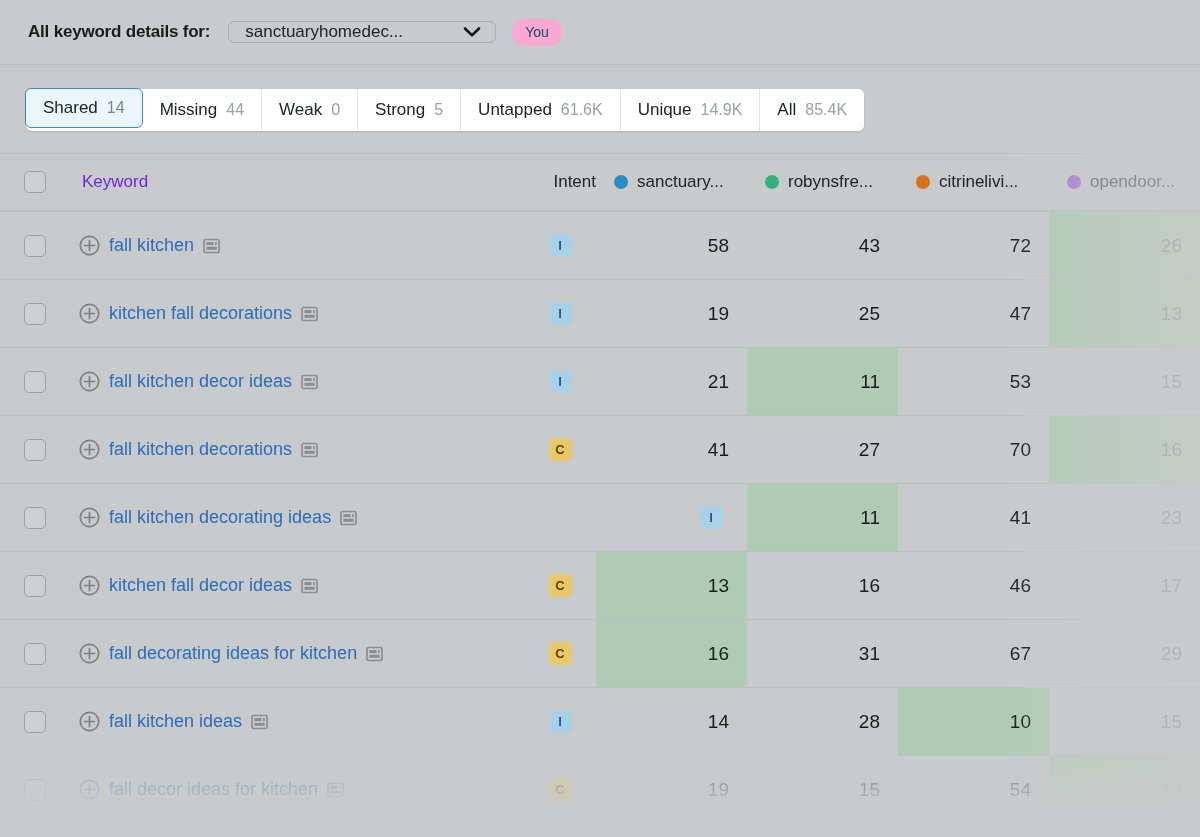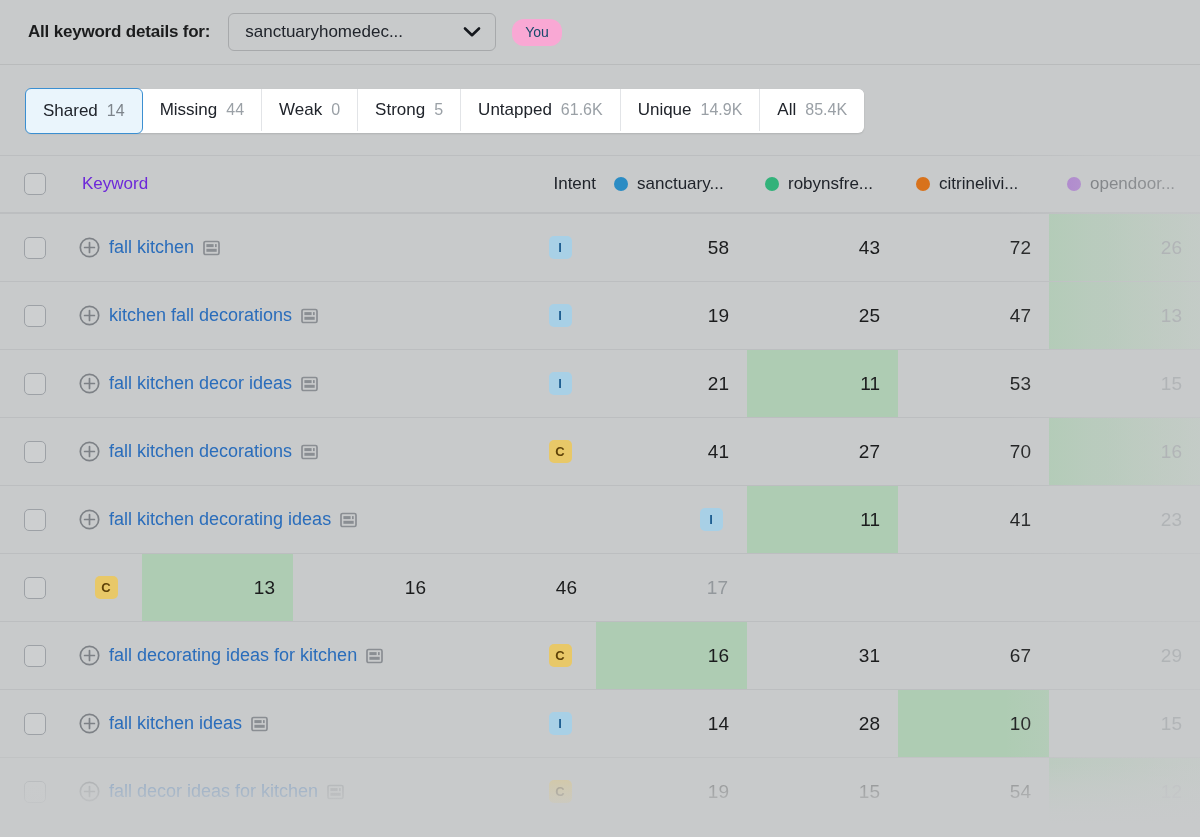--- a/index.html
+++ b/index.html
@@ -27,21 +27,21 @@
   }
   .topbar-title {
     font-size: 17px;
     font-weight: bold;
     color: #1b1c1d;
     letter-spacing: -0.2px;
     white-space: nowrap;
   }
   .site-select {
     margin-left: 18px;
-    height: 38px;
+    height: 22px;
     min-width: 268px;
     box-sizing: border-box;
     border: 1px solid #a7a9ab;
     border-radius: 6px;
     background: #c8cacb;
     display: flex;
     align-items: center;
     justify-content: space-between;
     padding: 0 14px 0 16px;
     cursor: pointer;
@@ -97,21 +97,21 @@
   }
   .tab:first-child { border-radius: 6px 0 0 6px; }
   .tab:last-child  { border-radius: 0 6px 6px 0; border-right: none; }
   .tab .cnt { color: #9aa0a6; font-size: 16px; }
   .tab.active {
     background: #eaf5fc;
     border: 1px solid #3b8fd1;
     border-radius: 6px;
     z-index: 2;
     margin: -1px 0 -1px -1px;
-    height: 46px;
+    height: 40px;
   }
   .tab.active .cnt { color: #7d848b; }
 
   
   .table {
     position: relative;
     width: 1200px;
   }
   .row {
     display: flex;
@@ -438,20 +438,33 @@
           <span class="num">41</span>
         </div>
         <div class="c-num last">
           <span class="num muted">23</span>
         </div>
       </div>
       <div class="row">
         <div class="c-check">
           <span class="checkbox"></span>
         </div>
+        <div class="c-kw">
+          <span class="plus-icon"><svg width="21" height="21" viewBox="0 0 21 21">
+              <circle cx="10.5" cy="10.5" r="9.2" fill="none" stroke="#7d8186" stroke-width="1.7"></circle>
+              <path d="M10.5 5.6v9.8M5.6 10.5h9.8" stroke="#7d8186" stroke-width="1.7" stroke-linecap="round"></path>
+            </svg></span>
+          <span class="kw-link">kitchen fall decor ideas</span>
+          <span class="serp-icon"><svg width="17" height="16" viewBox="0 0 17 16">
+              <rect x="1" y="1.5" width="15" height="13" rx="1.6" fill="none" stroke="#8a8e93" stroke-width="1.7"></rect>
+              <rect x="3.4" y="4.1" width="7.2" height="3" fill="#8a8e93"></rect>
+              <rect x="12" y="4.1" width="1.7" height="3" fill="#8a8e93"></rect>
+              <rect x="3.4" y="8.8" width="10.3" height="3" fill="#8a8e93"></rect>
+            </svg></span>
+        </div>
         <div class="c-intent">
           <span class="badge C">C</span>
         </div>
         <div class="c-num">
           <span class="hl"></span>
           <span class="num">13</span>
         </div>
         <div class="c-num">
           <span class="num">16</span>
         </div>

